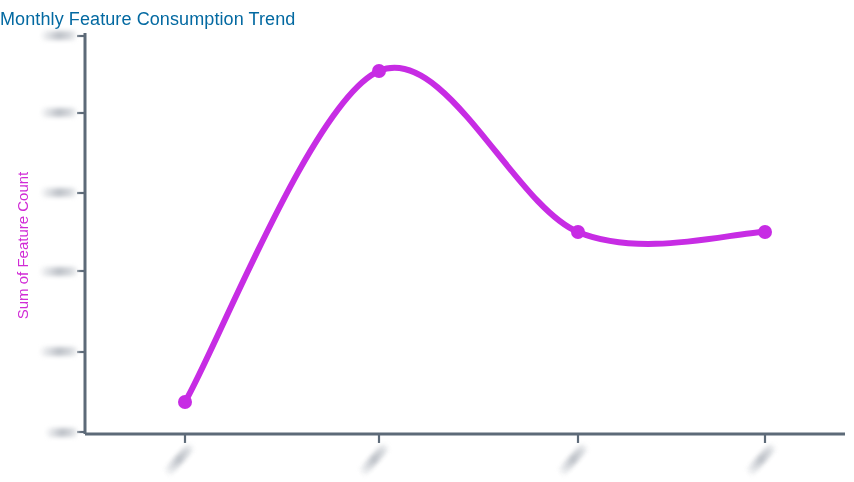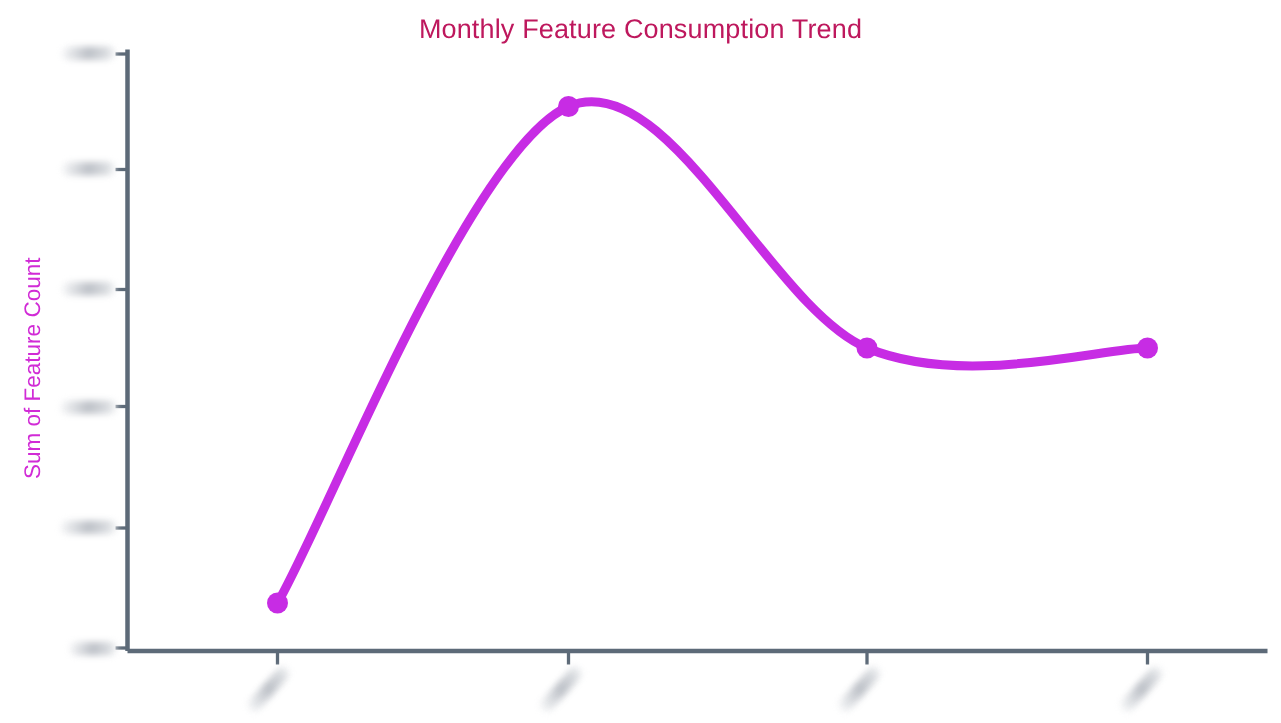--- a/index.html
+++ b/index.html
@@ -18,24 +18,24 @@
     position: absolute;
     left: 0; top: 0;
     width: 854px;
     height: 482px;
   }
   .chart-title {
     position: absolute;
     left: 0;
     top: 9px;
     width: 854px;
-    text-align: center;
+    text-align: left;
     font-size: 18px;
     font-family: "Liberation Sans", sans-serif;
-    color: #be185d;
+    color: #0369a1;
     letter-spacing: 0.1px;
     white-space: nowrap;
     pointer-events: none;
   }
   .y-axis-title {
     position: absolute;
     left: -78px;
     top: 237px;
     width: 200px;
     text-align: center;

